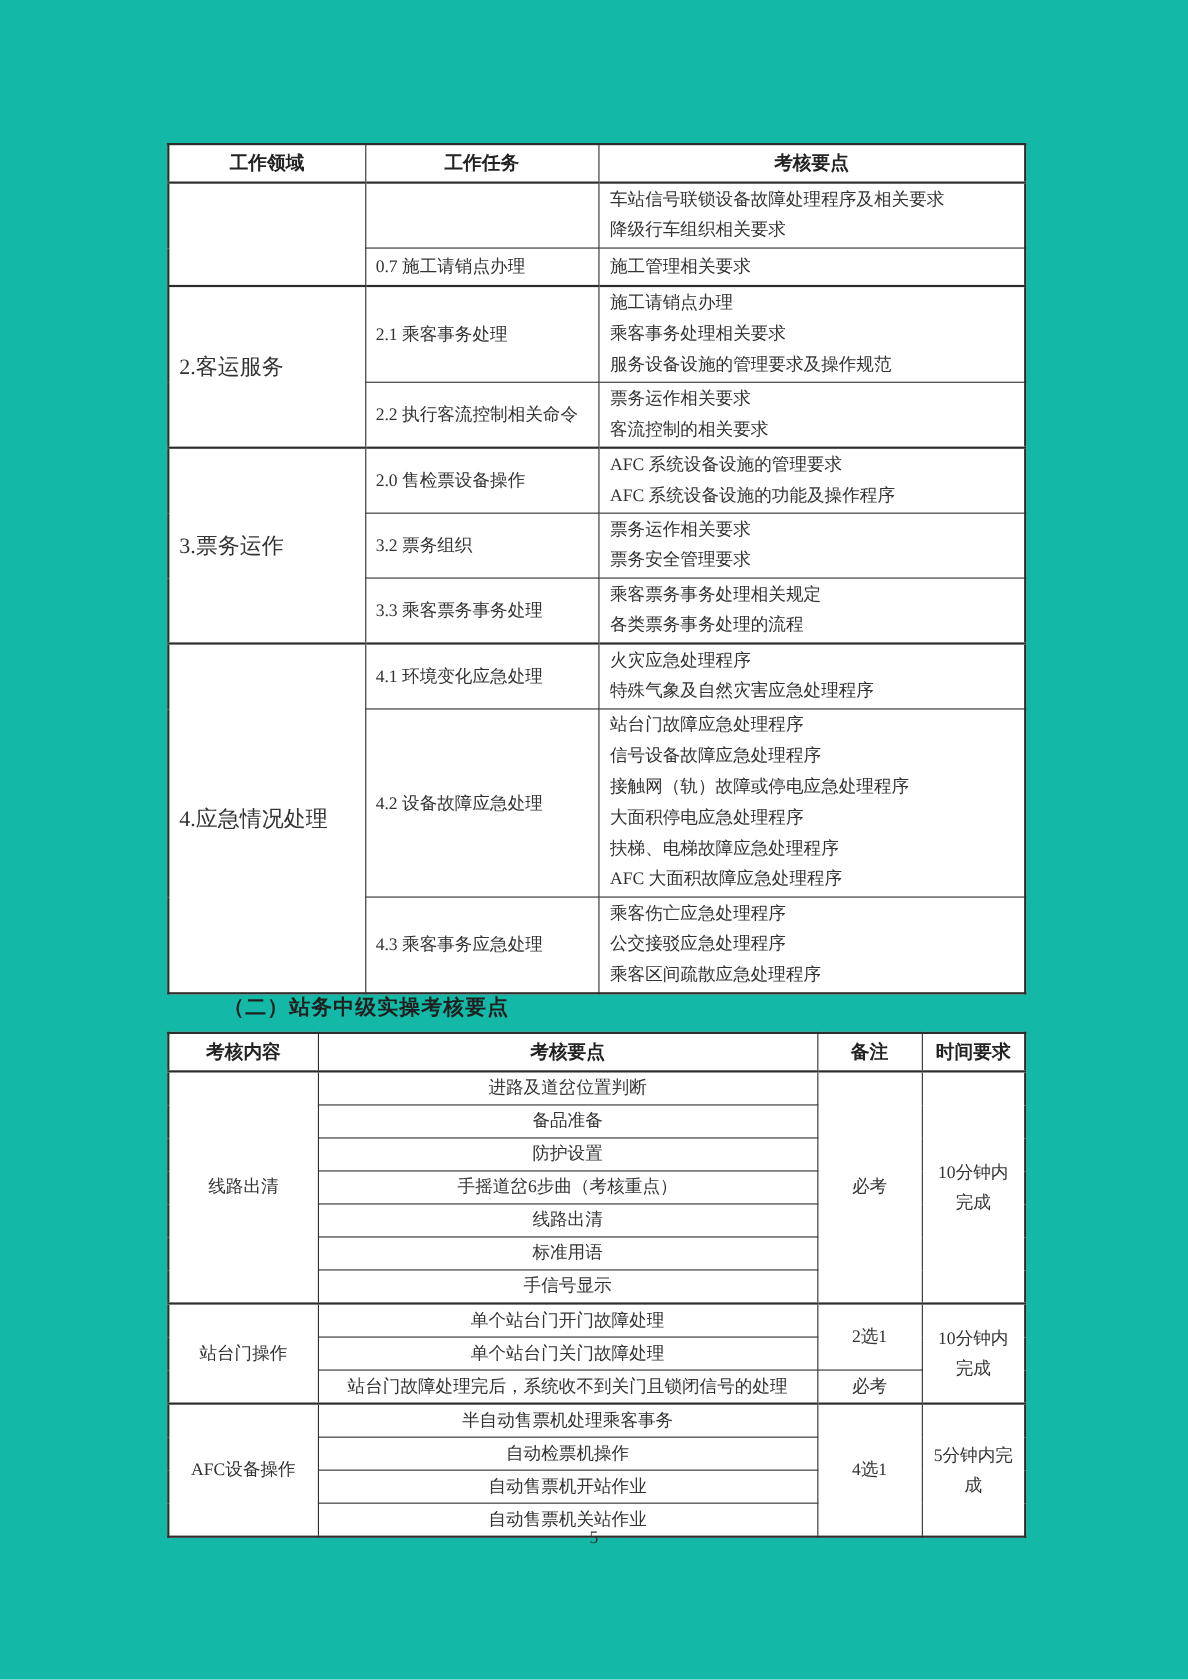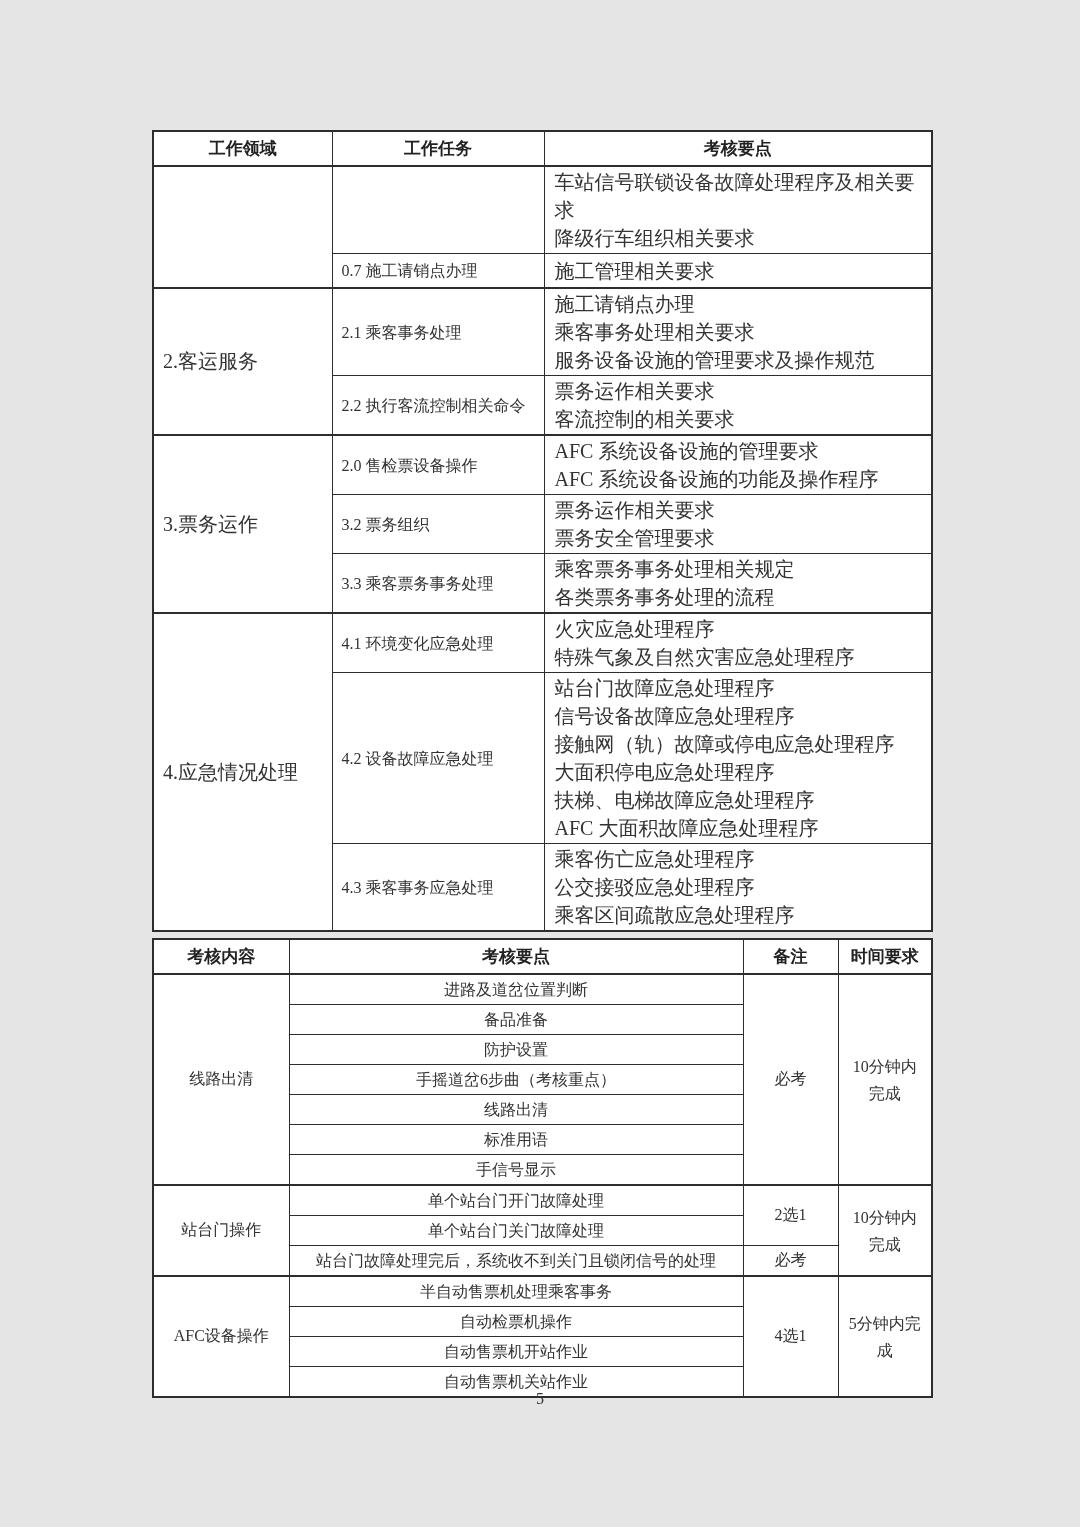--- a/index.html
+++ b/index.html
@@ -1,19 +1,19 @@
 <!DOCTYPE html>
 <html><head>
 <meta charset="utf-8">
 <style>
   html,body{margin:0;padding:0;background:#ffffff;}
   .page{
     position:relative;
     width:1080px;height:1527px;
-    background:#e5e5e5;
+    background:#14b8a6;
     font-family:"Liberation Serif","DejaVu Serif",serif;
     color:#333333;
     overflow:hidden;
   }
   table{
     border-collapse:collapse;
     table-layout:fixed;
     position:absolute;
     left:152px;
     background:#ffffff;
@@ -28,21 +28,21 @@
     font-weight:bold;
     font-size:17px;
     height:31px;
     text-align:center;
     color:#222222;
   }
   tr.group-start td{border-top:2px solid #2d2d2d;}
   
   #table1 td.area{text-align:left;padding:2px 4px 2px 9px;font-size:20px;}
   #table1 td.task{text-align:left;padding:3px 6px 3px 9px;font-size:16px;line-height:27px;}
-  #table1 td.points{text-align:left;padding:1px 6px 1px 10px;font-size:20px;}
+  #table1 td.points{text-align:left;padding:1px 6px 1px 10px;font-size:16px;}
   #table1 .pt{line-height:28px;}
   
   #table2 td{font-size:16px;text-align:center;}
   #table2 td.point{height:29px;padding:0 6px;line-height:22px;}
   #table2 td.content{padding:0 4px;}
   #table2 td.remark{padding:0 4px;}
   #table2 td.time{padding:0 9px;line-height:27px;}
   .section-title{
     position:absolute;
     left:203px;top:903px;
@@ -154,20 +154,21 @@
           <td class="task">4.3 乘客事务应急处理</td>
           <td class="points">
             <div class="pt">乘客伤亡应急处理程序</div>
             <div class="pt">公交接驳应急处理程序</div>
             <div class="pt">乘客区间疏散应急处理程序</div>
           </td>
         </tr>
       </tbody>
   </table>
 
+  <div class="section-title">（二）站务中级实操考核要点</div>
 
   <table id="table2">
     <colgroup>
       <col style="width:136px">
         <col style="width:454px">
         <col style="width:95px">
         <col style="width:94px">
     </colgroup>
     <thead>
         <tr>

